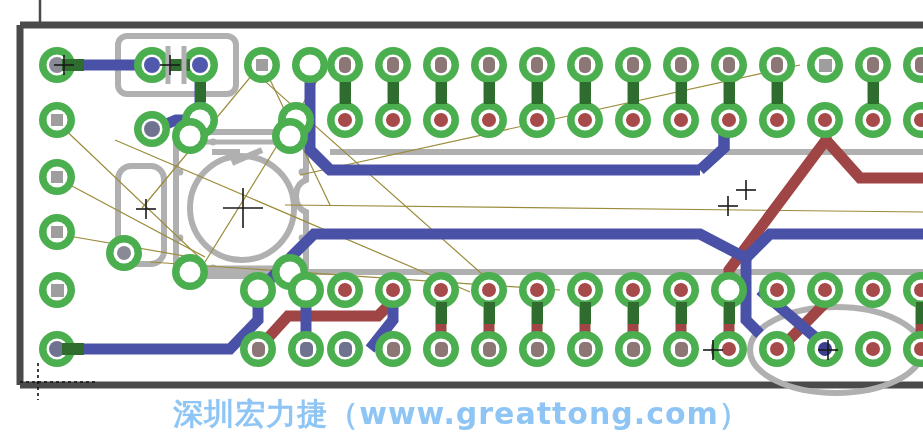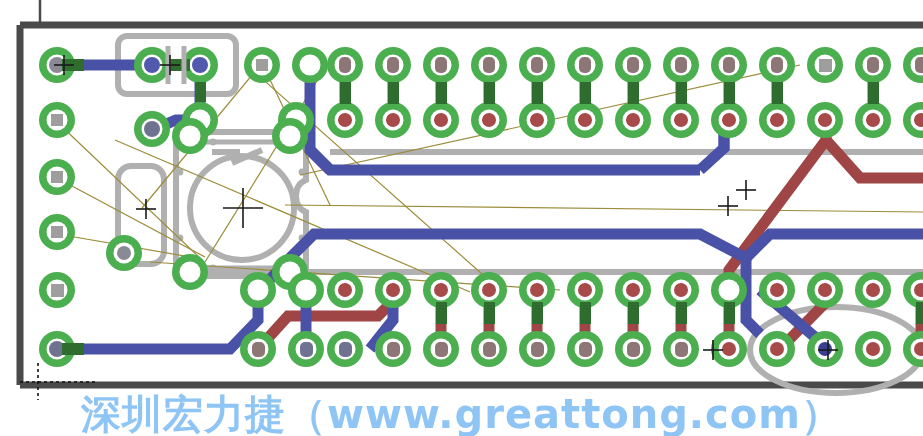--- a/index.html
+++ b/index.html
@@ -3,21 +3,21 @@
 <meta charset="utf-8">
 <style>
   html,body{margin:0;padding:0;background:#ffffff;}
   body{width:923px;height:436px;overflow:hidden;
        font-family:"Liberation Sans","DejaVu Sans",sans-serif;}
   #stage{position:relative;width:923px;height:436px;background:#ffffff;}
   #pcb{position:absolute;left:0;top:0;width:923px;height:436px;}
   #watermark{
     position:absolute;left:0;top:392px;width:923px;height:44px;
     display:flex;align-items:center;justify-content:center;
-    font-size:40px;font-weight:bold;color:#8ec5f5;
+    font-size:30px;font-weight:bold;color:#8ec5f5;
     letter-spacing:1px;white-space:nowrap;pointer-events:none;
     font-family:"DejaVu Sans","Liberation Sans",sans-serif;
   }
 </style>
 </head>
 <body>
 
 <div id="stage">
 
   <svg id="pcb" viewBox="0 0 923 436" xmlns="http://www.w3.org/2000/svg" shape-rendering="geometricPrecision">

